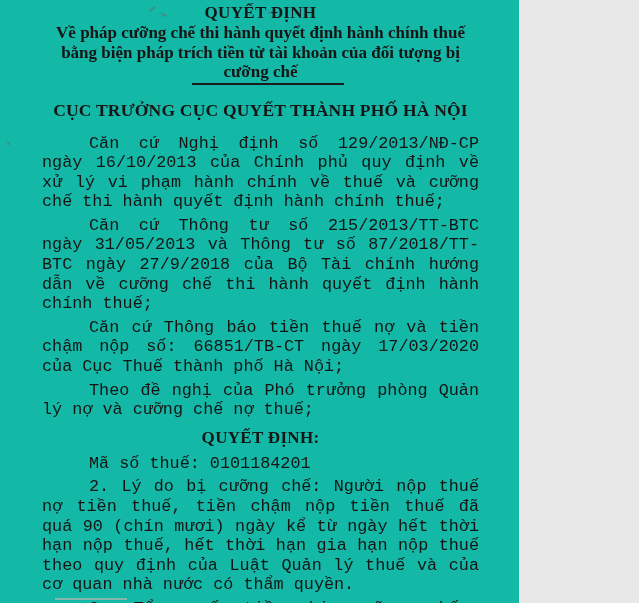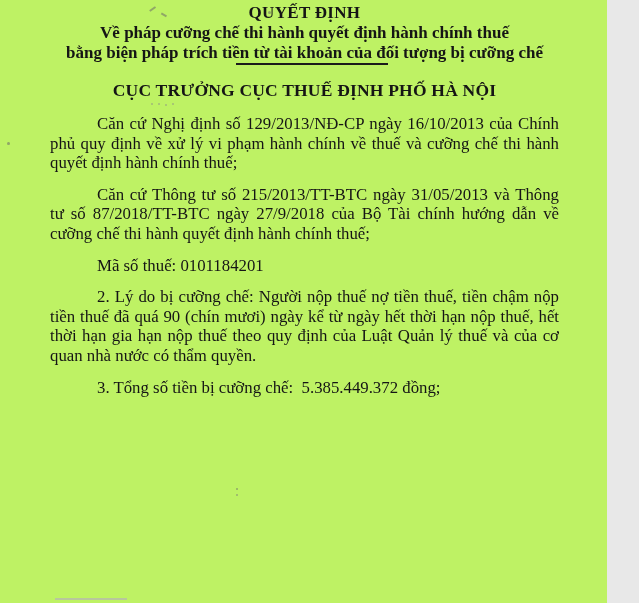--- a/index.html
+++ b/index.html
@@ -1,21 +1,21 @@
 <!DOCTYPE html>
 <html lang="vi"><head>
 <meta charset="utf-8">
 <style>
   html, body { margin: 0; padding: 0; background: #e8e8e8; }
   .page {
     position: relative;
-    width: 607px;
+    width: 519px;
     height: 603px;
     margin: 0;
-    background: #bef264;
+    background: #14b8a6;
     color: #151515;
     font-family: "Liberation Serif", "DejaVu Serif", serif;
     font-size: 16.8px;
     box-sizing: border-box;
     padding: 3px 36px 0 38px;
     overflow: hidden;
   }
   .doc-header { text-align: center; }
   .doc-title {
     font-size: 17px;
@@ -38,24 +38,25 @@
   .authority {
     font-size: 17.5px;
     font-weight: bold;
     text-align: center;
     line-height: 21px;
     margin-top: 15px;
     letter-spacing: 0.2px;
   }
   .preamble { margin-top: 13px; }
   .para {
-    margin: 12px;
+    margin: 4px;
     text-align: justify;
     text-indent: 47px;
     line-height: 19.6px;
+    font-family: Liberation Mono, monospace;
   }
   .decision-heading {
     font-size: 17px;
     font-weight: bold;
     text-align: center;
     line-height: 21px;
     margin: 7px 0 6px 0;
     letter-spacing: 0.3px;
   }
   .b { font-weight: bold; }
@@ -82,28 +83,31 @@
   <div class="scan-artifact a-period"></div>
   <div class="scan-artifact a-dots"></div>
   <div class="scan-artifact a-colon"></div>
   <div class="scan-artifact a-smudge"></div>
 
   <div class="doc-header">
     <div class="doc-title">QUYẾT ĐỊNH</div>
     <div class="doc-subtitle">Về pháp cưỡng chế thi hành quyết định hành chính thuế</div>
     <div class="doc-subtitle">bằng biện pháp trích tiền từ tài khoản của đối tượng bị cưỡng chế</div>
     <div class="header-rule"></div>
-    <div class="authority">CỤC TRƯỞNG CỤC THUẾ ĐỊNH PHỐ HÀ NỘI</div>
+    <div class="authority">CỤC TRƯỞNG CỤC QUYẾT THÀNH PHỐ HÀ NỘI</div>
   </div>
 
   <div class="preamble">
     <p class="para">Căn cứ Nghị định số 129/2013/NĐ-CP ngày 16/10/2013 của Chính phủ quy định về xử lý vi phạm hành chính về thuế và cưỡng chế thi hành quyết định hành chính thuế;</p>
     <p class="para">Căn cứ Thông tư số 215/2013/TT-BTC ngày 31/05/2013 và Thông tư số 87/2018/TT-BTC ngày 27/9/2018 của Bộ Tài chính hướng dẫn về cưỡng chế thi hành quyết định hành chính thuế;</p>
+    <p class="para">Căn cứ Thông báo tiền thuế nợ và tiền chậm nộp số: 66851/TB-CT ngày 17/03/2020 của Cục Thuế thành phố Hà Nội;</p>
+    <p class="para">Theo đề nghị của Phó trưởng phòng Quản lý nợ và cưỡng chế nợ thuế;</p>
   </div>
 
+  <div class="decision-heading">QUYẾT ĐỊNH:</div>
 
   <div class="article">
     <p class="para">Mã số thuế: 0101184201</p>
     <p class="para">2. Lý do bị cưỡng chế: Người nộp thuế nợ tiền thuế, tiền chậm nộp tiền thuế đã quá 90 (chín mươi) ngày kể từ ngày hết thời hạn nộp thuế, hết thời hạn gia hạn nộp thuế theo quy định của Luật Quản lý thuế và của cơ quan nhà nước có thẩm quyền.</p>
     <p class="para">3. Tổng số tiền bị cưỡng chế:&nbsp; 5.385.449.372 đồng;</p>
   </div>
 
 </div>
 
 </body></html>

